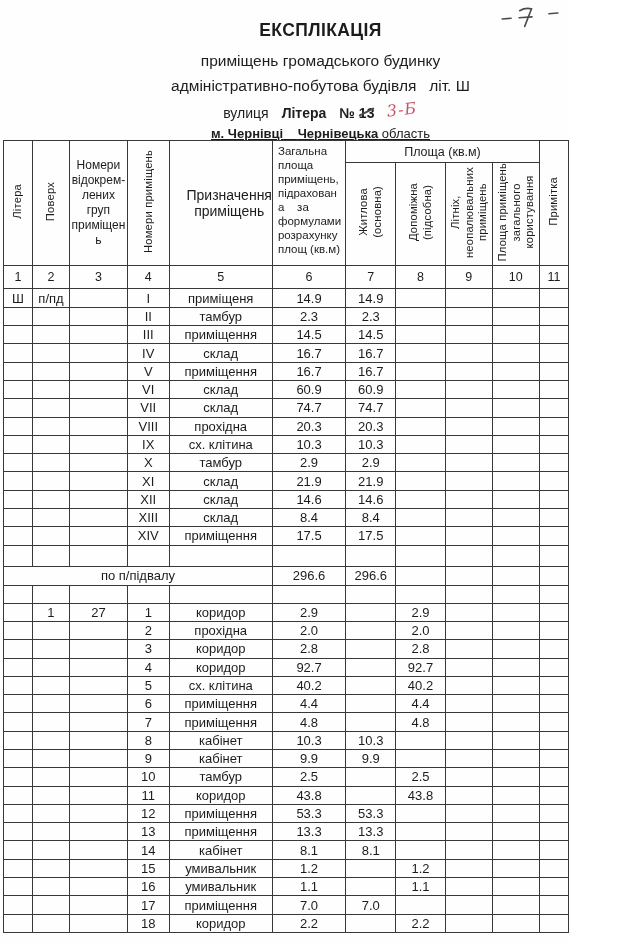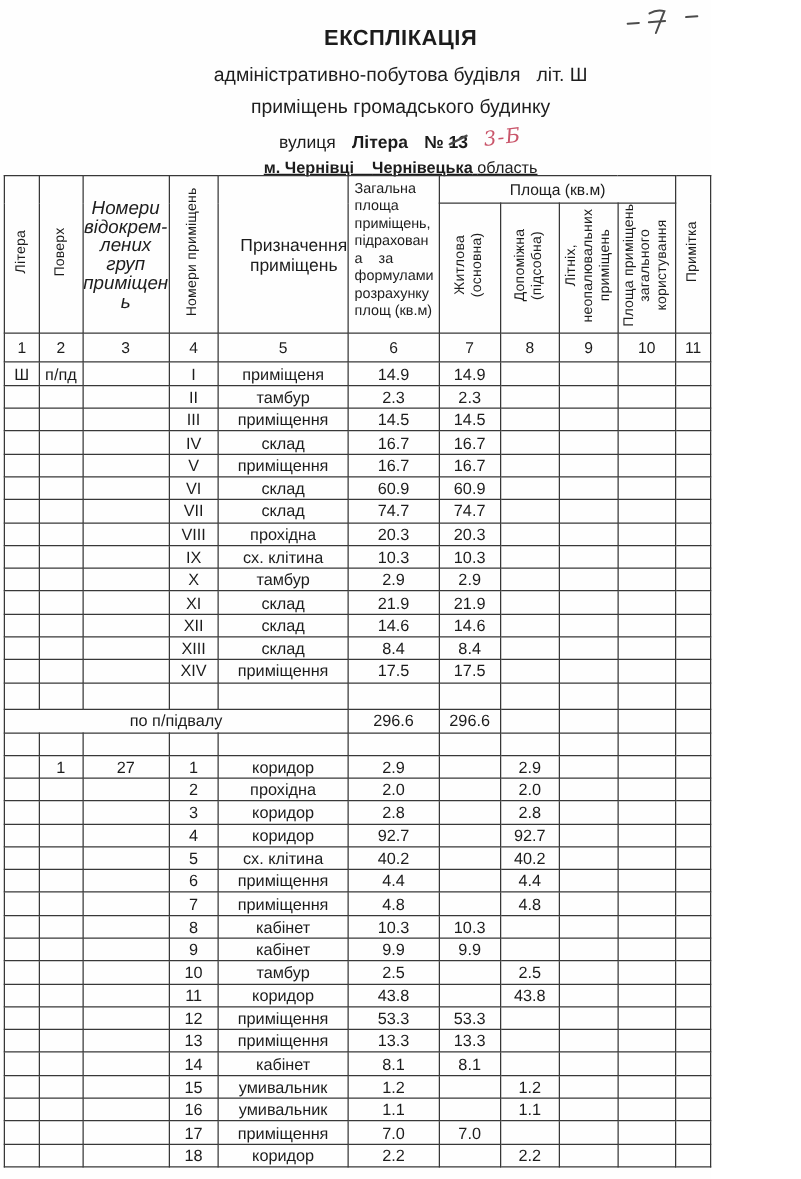--- a/index.html
+++ b/index.html
@@ -54,21 +54,21 @@
   tr.r-spacer1{height:21px;}
   tr.r-sum{height:19px;}
   tr.r-spacer2{height:18px;}
 
   .group-h{font-size:12.5px;}
   th .v{
     writing-mode:vertical-rl;transform:rotate(180deg);
     white-space:pre-line;display:inline-block;
     font-size:11.2px;line-height:13.5px;letter-spacing:.2px;
   }
-  th.hc3{font-size:15px;line-height:15px;white-space:pre;font-style:italic;}
+  th.hc3{font-size:12px;line-height:15px;white-space:pre;}
   th.hc5{font-size:14px;line-height:16px;white-space:pre;padding-left:17px;}
   th.hc6{font-size:11.5px;line-height:14px;white-space:pre;text-align:left;vertical-align:top;padding:3px 4px 0 5px;}
   th.numcell{font-size:12.5px;}
 
   td.dc{font-size:13px;line-height:17px;}
   td.sum-label{font-size:13px;}
 </style>
 </head>
 <body>
 
@@ -78,22 +78,22 @@
     <g fill="none" stroke="#4c4c4c" stroke-width="1.6" stroke-linecap="round">
       <path d="M3 14 h9"></path>
       <path d="M21 7 q6 -3 12 -1 l-8 17"></path>
       <path d="M20 14 h13"></path>
       <path d="M50 12 h9"></path>
     </g>
   </svg>
 
   <div class="doc-header">
     <div class="title">ЕКСПЛІКАЦІЯ</div>
+    <div class="sub">приміщень громадського будинку</div>
     <div class="sub">адміністративно-побутова будівля   літ. Ш</div>
-    <div class="sub">приміщень громадського будинку</div>
     <div class="addr">
       <span>вулиця</span>
       <span class="bold">Літера</span>
       <span class="numwrap"><span>№</span>&nbsp;<span class="strike">13</span></span>
       <span class="red-hand">3-Б</span>
     </div>
     <div class="city"><span class="bold">м. Чернівці</span><span>    </span><span class="bold">Чернівецька</span><span> </span><span>область</span></div>
   </div>
 
   <table class="tbl">

